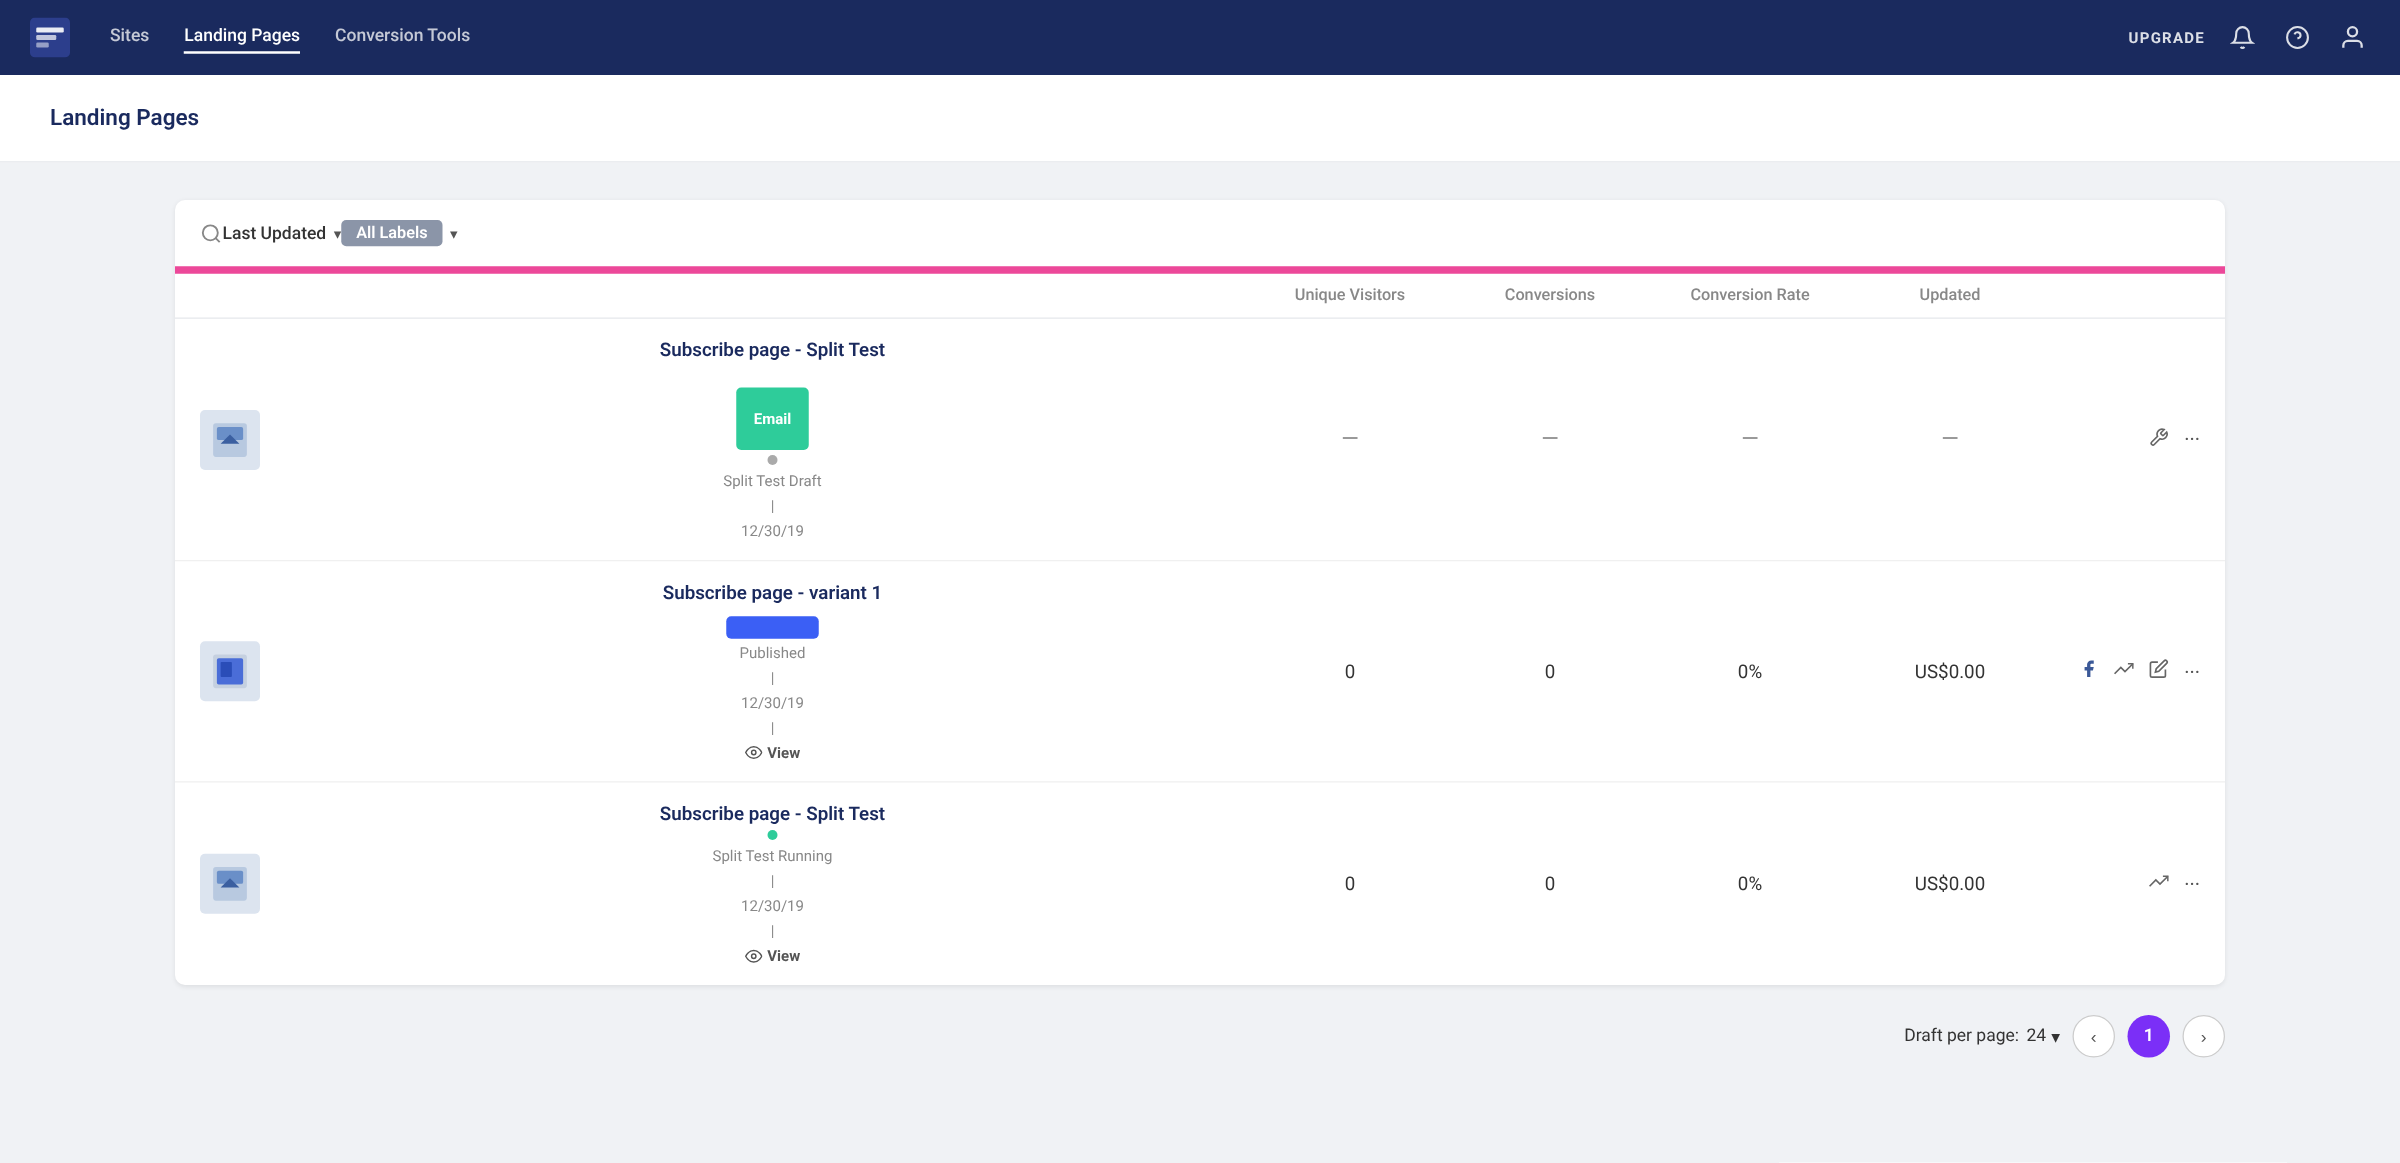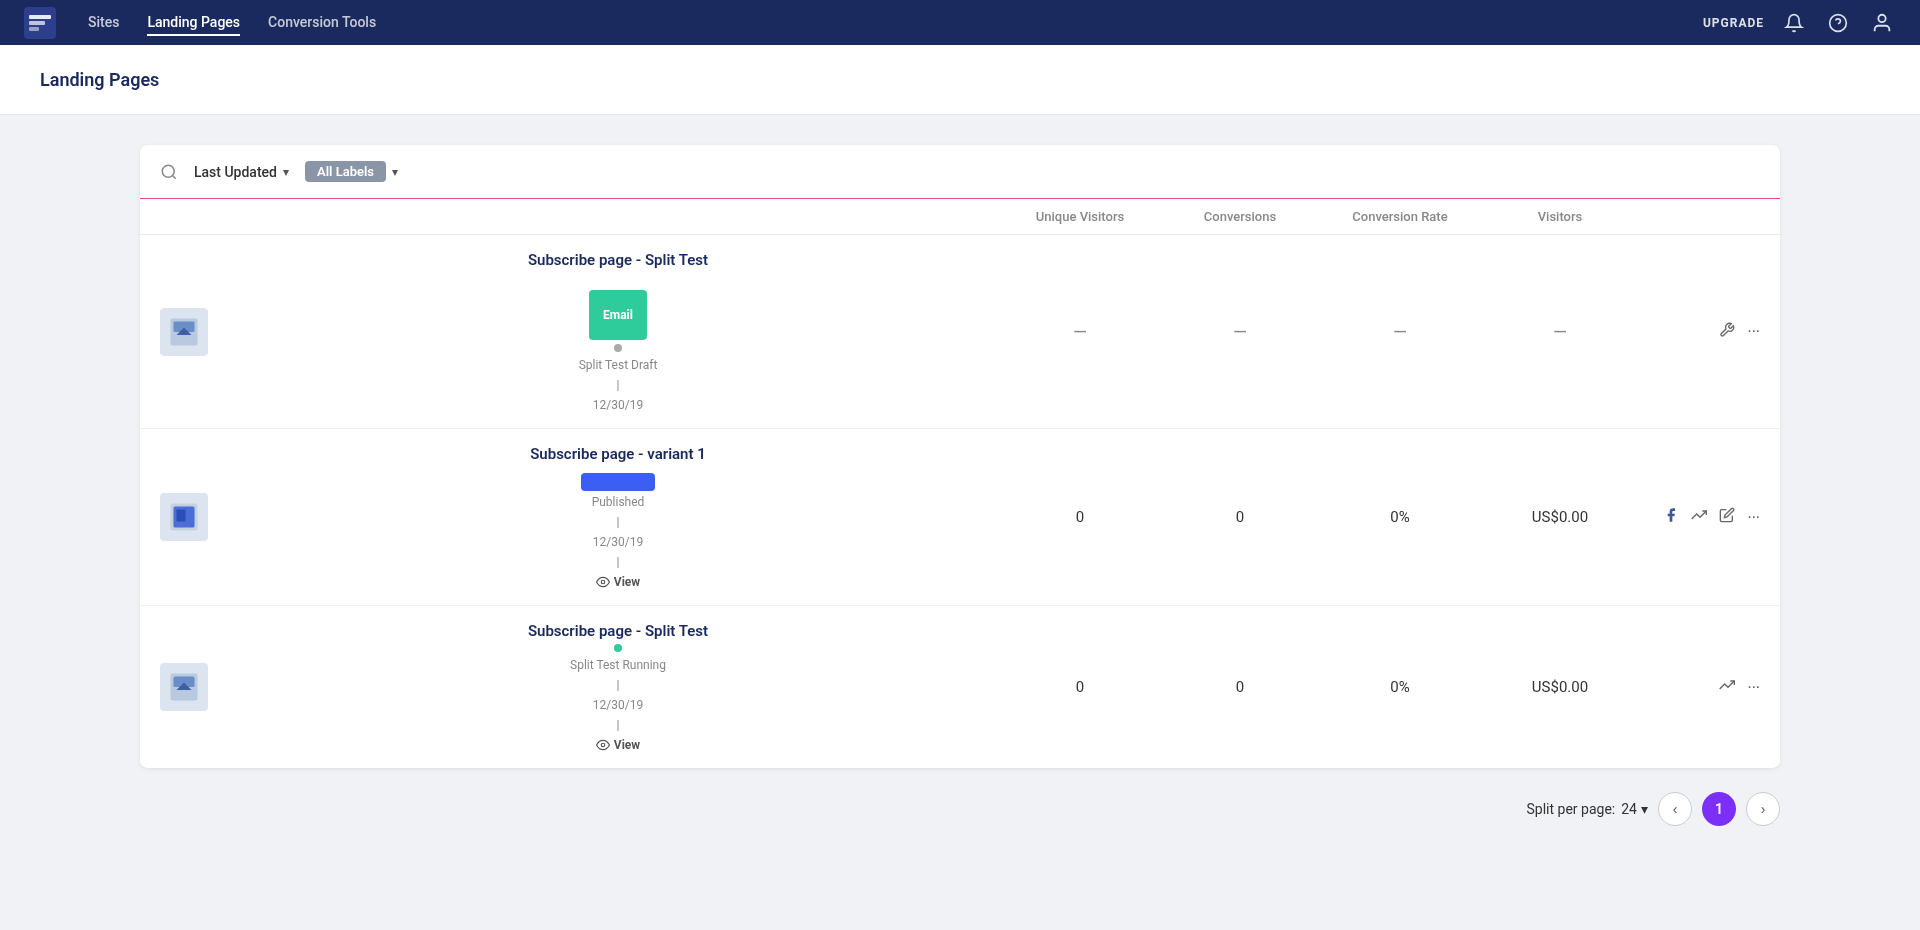--- a/index.html
+++ b/index.html
@@ -4,21 +4,21 @@
   <style>
     * { box-sizing: border-box; margin: 0; padding: 0; }
     body { font-family: -apple-system, BlinkMacSystemFont, 'Segoe UI', Roboto, sans-serif; background: #f0f2f5; }
 
     
     .navbar {
       background: #1a2a5e;
       display: flex;
       align-items: center;
       padding: 0 24px;
-      height: 45px;
+      height: 60px;
       color: white;
     }
     .navbar-logo {
       margin-right: 32px;
       display: flex;
       align-items: center;
     }
     .navbar-logo svg { width: 32px; height: 32px; }
     .navbar-links { display: flex; gap: 28px; flex: 1; }
     .navbar-link {
@@ -98,22 +98,21 @@
       border-radius: 8px;
       overflow: hidden;
       box-shadow: 0 1px 4px rgba(0,0,0,0.08);
     }
 
     
     .table-toolbar {
       display: flex;
       align-items: center;
       padding: 16px 20px;
-      border-bottom: 1px solid #ec4899;
-      gap: 16px;
+      border-bottom: 6px solid #ec4899;
     }
     .search-icon-wrap {
       color: #888;
       font-size: 16px;
       display: flex;
       align-items: center;
     }
     .sort-btn {
       display: flex;
       align-items: center;
@@ -348,21 +347,21 @@
         <span class="chevron-icon">▾</span>
       </div>
     </div>
 
     <div class="col-headers">
       <div></div>
       <div></div>
       <div style="text-align:center">Unique Visitors</div>
       <div style="text-align:center">Conversions</div>
       <div style="text-align:center">Conversion Rate</div>
-      <div style="text-align:center">Visitors</div>
+      <div style="text-align:center">Updated</div>
       <div></div>
     </div>
 
     <div class="table-row">
       <div class="page-thumb">
         <svg width="36" height="36" viewBox="0 0 48 48">
           <rect x="6" y="6" width="36" height="36" rx="3" fill="#b8c9e0"></rect>
           <rect x="10" y="10" width="28" height="14" rx="2" fill="#6a8fc8"></rect>
           <polygon points="14,28 24,18 34,28" fill="#3b5fa0"></polygon>
         </svg>
@@ -485,21 +484,21 @@
             </svg>
         </span>
         <span class="action-icon">···</span>
       </div>
     </div>
 
   </div>
 
   <div class="pagination-row">
     <span class="per-page-label">
-      <span>Split per page:</span>
+      <span>Draft per page:</span>
       <span style="cursor:pointer;display:flex;align-items:center;gap:4px;">
         <span>24</span>
         <span>▾</span>
       </span>
     </span>
     <button class="pg-arrow">‹</button>
     <div class="pg-num">1</div>
     <button class="pg-arrow">›</button>
   </div>
 </div>

